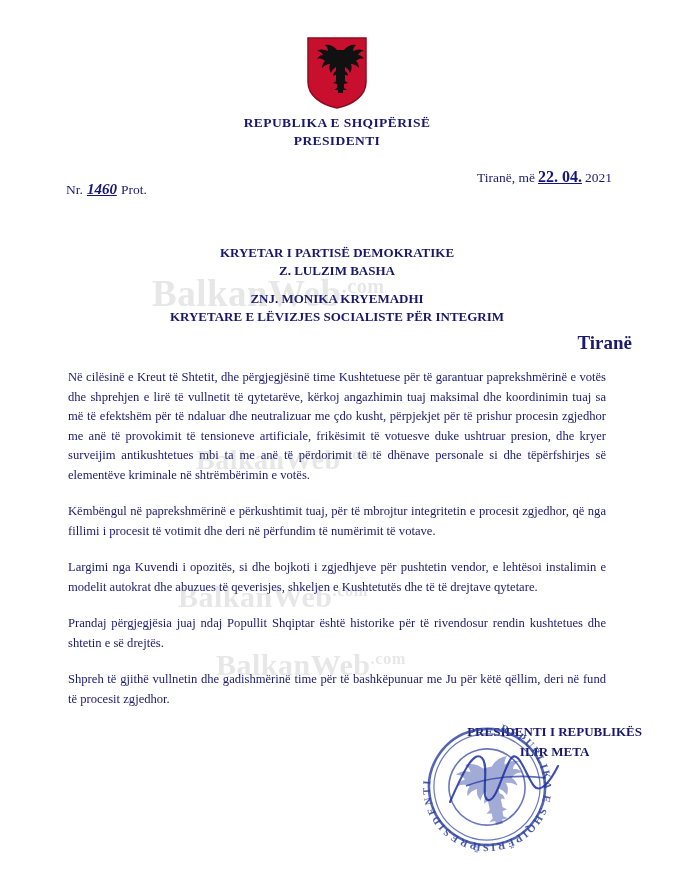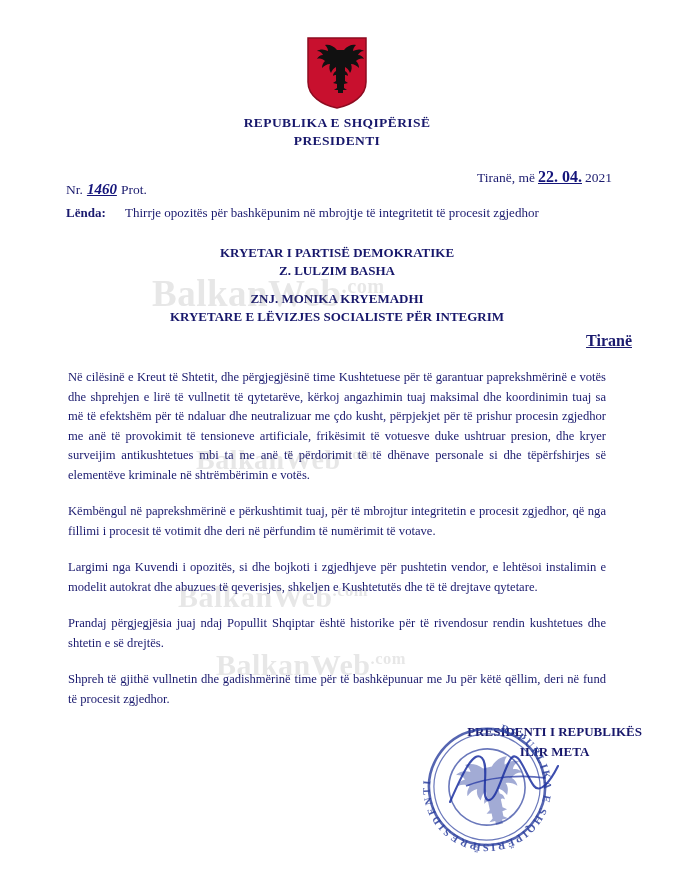--- a/index.html
+++ b/index.html
@@ -118,23 +118,22 @@
     line-height: 18px;
     color: #17176b;
   }
   .addressees .gap {
     height: 10px;
   }
   .city {
     position: absolute;
     top: 332px;
     right: 62px;
-    font-size: 16px;
-    font-weight: bold;
-    text-decoration: underline;
+    font-size: 19px;
+    font-weight: bold;
   }
   
   .body {
     position: absolute;
     top: 368px;
     left: 68px;
     width: 538px;
     font-size: 12.6px;
     line-height: 19.5px;
     text-align: justify;
@@ -206,24 +205,20 @@
 
   <div class="proto-row">
     <span class="proto-left">
       <span>Nr.</span><span class="proto-num">1460</span><span>Prot.</span>
     </span>
     <span class="proto-right">
       <span>Tiranë, më</span><span class="date-hand">22. 04.</span><span>2021</span>
     </span>
   </div>
 
-  <div class="subject">
-    <span class="label">Lënda:</span>
-    <span class="text">Thirrje opozitës për bashkëpunim në mbrojtje të integritetit të procesit zgjedhor</span>
-  </div>
 
   <div class="addressees">
     <div>KRYETAR I PARTISË DEMOKRATIKE</div>
     <div>Z. LULZIM BASHA</div>
     <div class="gap"></div>
     <div>ZNJ. MONIKA KRYEMADHI</div>
     <div>KRYETARE E LËVIZJES SOCIALISTE PËR INTEGRIM</div>
   </div>
   <div class="city">Tiranë</div>
 

